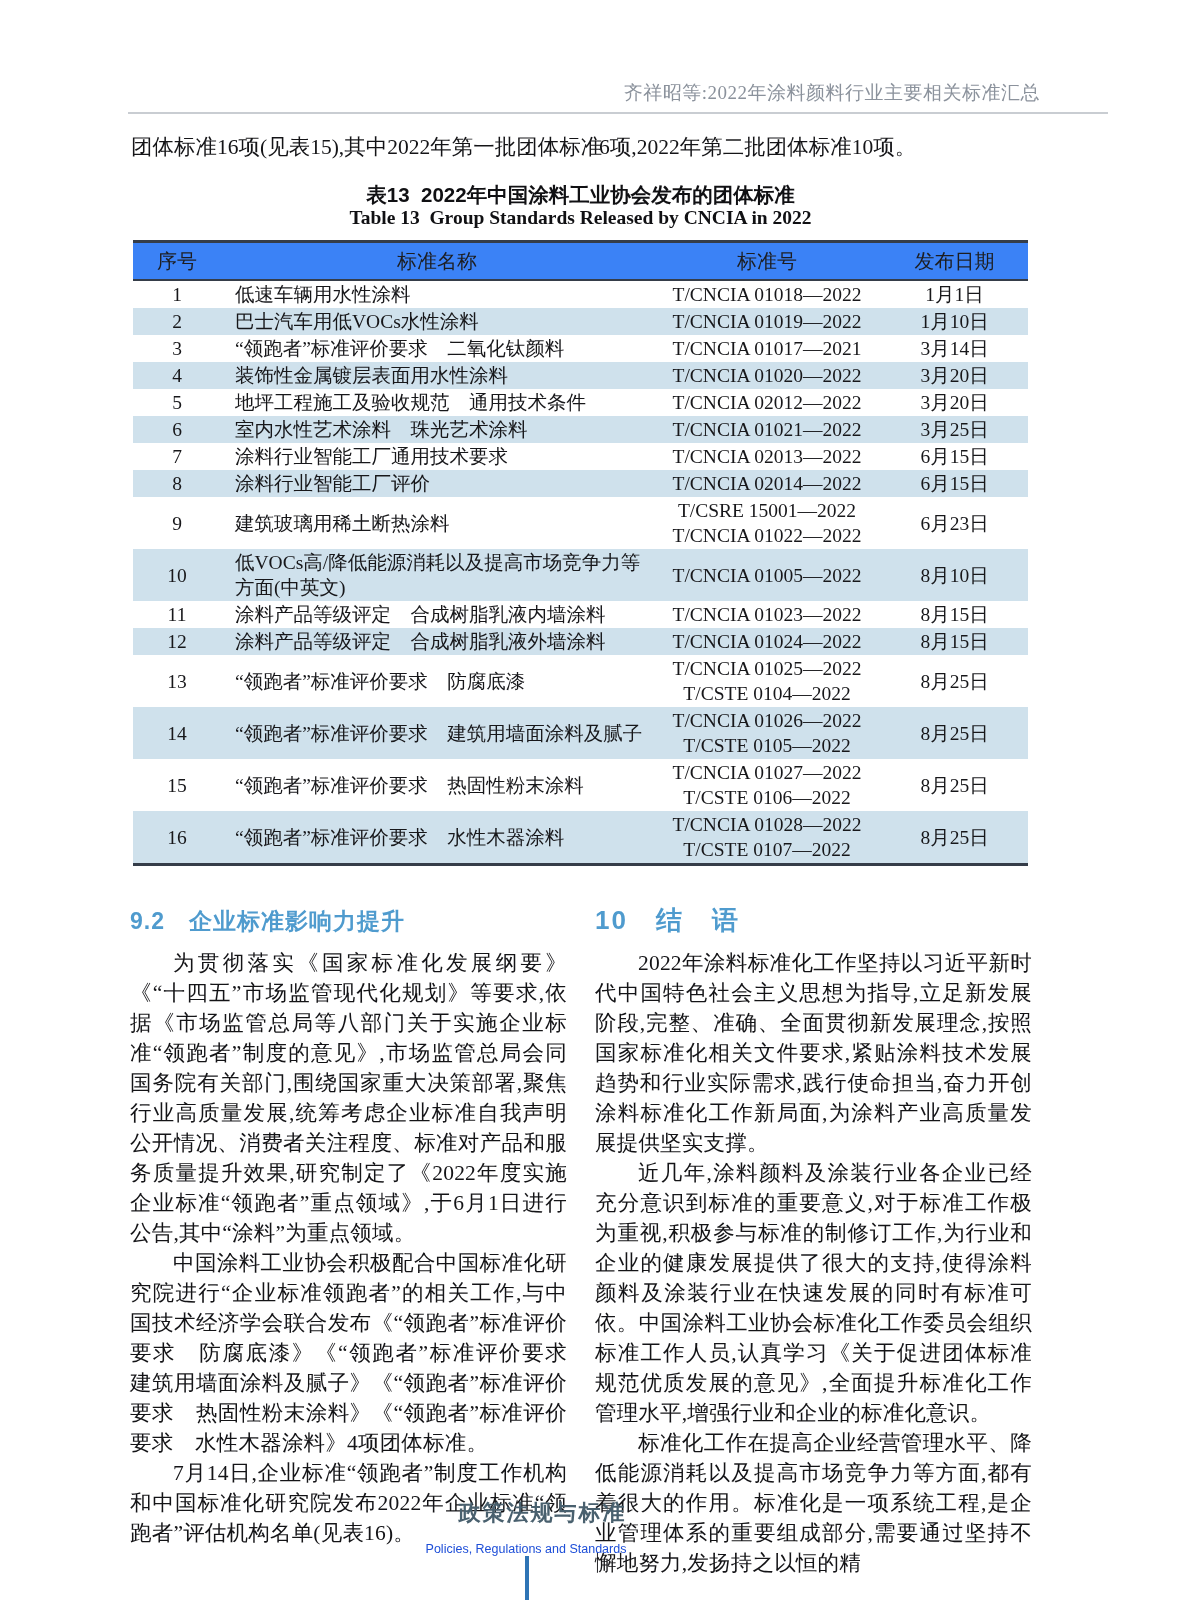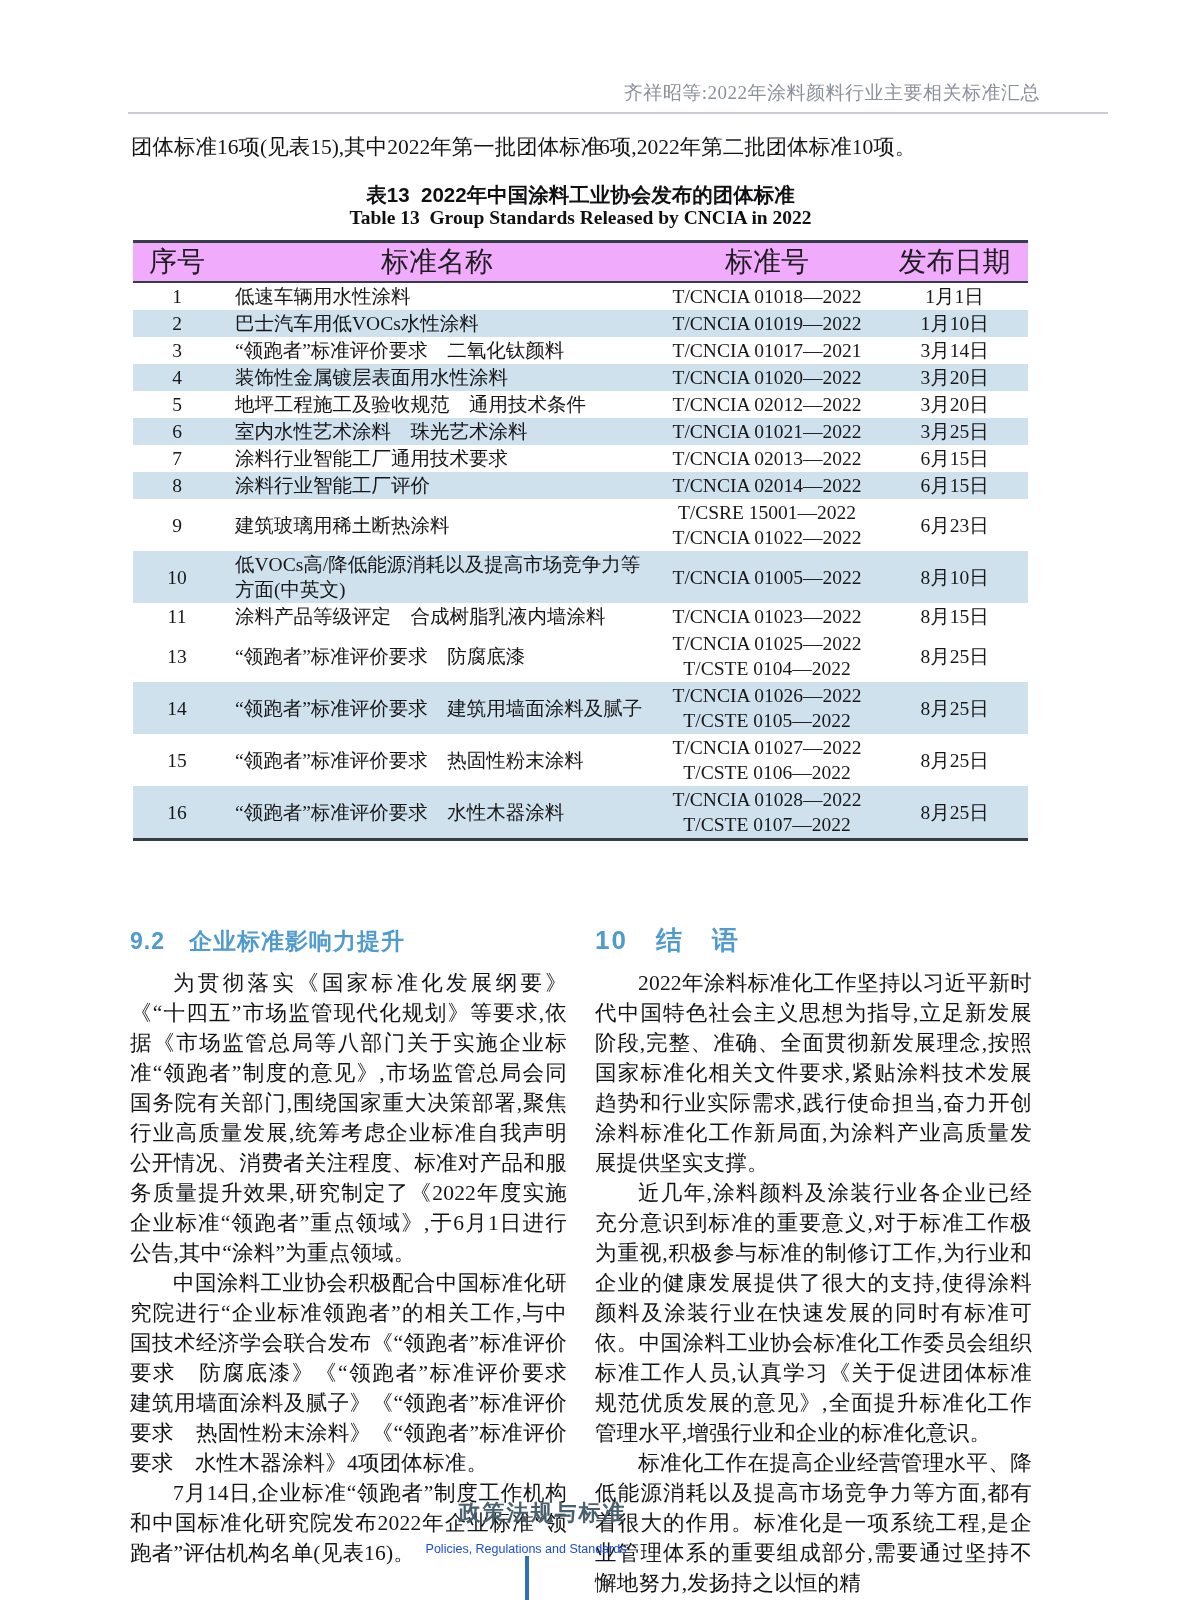--- a/index.html
+++ b/index.html
@@ -26,33 +26,33 @@
     position:absolute; top:207px; left:133px; width:895px; text-align:center;
     font-weight:bold; font-size:19.5px; color:#101013; white-space:pre-wrap;
   }
 
   .std-table {
     position:absolute; top:240px; left:133px; width:895px;
     border-collapse:collapse; table-layout:fixed;
     border-top:3px solid #353d49; border-bottom:3px solid #353d49;
   }
   .std-table thead th {
-    background:#f0abfc; height:36px; font-weight:normal; font-size:28px;
+    background:#3b82f6; height:36px; font-weight:normal; font-size:20px;
     text-align:center; border-bottom:2px solid #353d49; padding:0;
   }
   .std-table thead th.name { text-align:center; }
   .std-table td {
     font-size:19.5px; text-align:center; line-height:25px; padding:1px 0; color:#17171a;
   }
   .std-table td.no { height:25px; }
   .std-table td.name { text-align:left; padding-left:14px; padding-right:4px; }
   .std-table td.number { white-space:pre-line; }
   .std-table tbody tr.alt { background:#cfe1ec; }
 
-  .col { position:absolute; top:903px; width:437px;margin-top:20px; }
+  .col { position:absolute; top:903px; width:437px; }
   .col-left  { left:130px; }
   .col-right { left:595px; }
   .subsection-heading {
     font-family:"Liberation Sans","DejaVu Sans",sans-serif; font-weight:bold;
     color:#4f9bce; font-size:23px; margin:3px 0 11px 0; letter-spacing:1px;
   }
   .section-heading {
     font-family:"Liberation Sans","DejaVu Sans",sans-serif; font-weight:bold;
     color:#4f9bce; font-size:26px; margin:0 0 10px 0; letter-spacing:2px;
   }
@@ -167,20 +167,26 @@
           <td class="name">低VOCs高/降低能源消耗以及提高市场竞争力等方面(中英文)</td>
           <td class="number">T/CNCIA 01005—2022</td>
           <td class="date">8月10日</td>
         </tr>
         <tr>
           <td class="no">11</td>
           <td class="name">涂料产品等级评定　合成树脂乳液内墙涂料</td>
           <td class="number">T/CNCIA 01023—2022</td>
           <td class="date">8月15日</td>
         </tr>
+        <tr class="alt">
+          <td class="no">12</td>
+          <td class="name">涂料产品等级评定　合成树脂乳液外墙涂料</td>
+          <td class="number">T/CNCIA 01024—2022</td>
+          <td class="date">8月15日</td>
+        </tr>
         <tr>
           <td class="no">13</td>
           <td class="name">“领跑者”标准评价要求　防腐底漆</td>
           <td class="number">T/CNCIA 01025—2022
 T/CSTE 0104—2022</td>
           <td class="date">8月25日</td>
         </tr>
         <tr class="alt">
           <td class="no">14</td>
           <td class="name">“领跑者”标准评价要求　建筑用墙面涂料及腻子</td>

